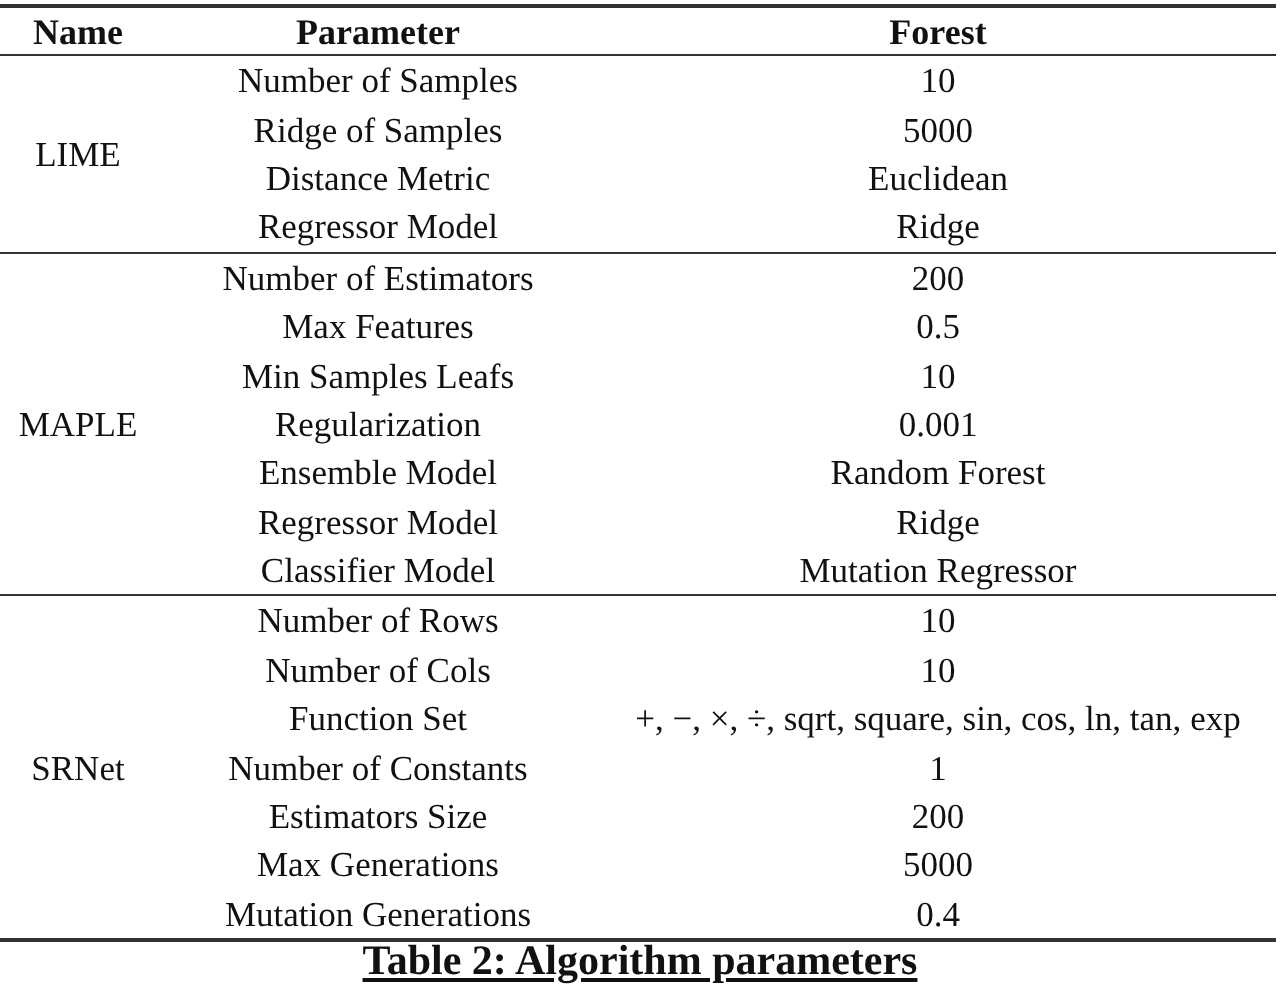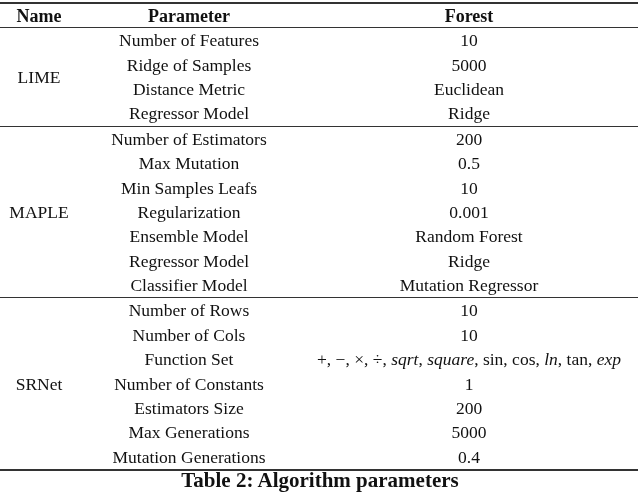--- a/index.html
+++ b/index.html
@@ -5,22 +5,22 @@
   html, body { margin:0; padding:0; background:#ffffff; }
   body { width:640px; height:495px; overflow:hidden; font-family:"Liberation Serif","DejaVu Serif",serif; color:#111; }
   .wrap { position:relative; width:640px; height:495px; }
   table { position:absolute; left:0; top:2px; width:638px; border-collapse:collapse; font-size:17.5px;padding-left:12px; }
   th, td { text-align:center; padding:0; height:24.4px; line-height:24px; white-space:nowrap; }
   th { font-weight:bold; font-size:18px; height:23px; line-height:22px; }
   thead tr { border-top:2px solid #333; border-bottom:1.5px solid #333; }
   tbody.grp { border-top:1.5px solid #333; }
   tbody.last { border-bottom:2px solid #333; }
   col.c1 { width:78px; } col.c2 { width:222px; } col.c3 { width:338px; }
-  .it { font-style:italic; }
-  .caption { position:absolute; left:0; width:640px; top:466px; text-align:center; font-weight:bold; font-size:21px; line-height:28px; }
+  .it { }
+  .caption { position:absolute; left:0; width:640px; top:466px; text-align:center; font-weight:bold; font-size:21px; line-height:28px;text-decoration:underline; }
 </style>
 </head>
 <body>
 
 <div class="wrap">
   <table>
     <colgroup>
         <col class="c1">
         <col class="c2">
         <col class="c3">
@@ -29,21 +29,21 @@
       <tr>
         <th>Name</th>
         <th>Parameter</th>
         <th>Forest</th>
       </tr>
     </thead>
 
     <tbody class="grp">
       <tr>
         <td rowspan="4">LIME</td>
-        <td>Number of Features</td>
+        <td>Number of Samples</td>
         <td>10</td>
       </tr>
       <tr>
         <td>Ridge of Samples</td>
         <td>5000</td>
       </tr>
       <tr>
         <td>Distance Metric</td>
         <td>Euclidean</td>
       </tr>
@@ -53,21 +53,21 @@
       </tr>
     </tbody>
 
     <tbody class="grp">
       <tr>
         <td rowspan="7">MAPLE</td>
         <td>Number of Estimators</td>
         <td>200</td>
       </tr>
       <tr>
-        <td>Max Mutation</td>
+        <td>Max Features</td>
         <td>0.5</td>
       </tr>
       <tr>
         <td>Min Samples Leafs</td>
         <td>10</td>
       </tr>
       <tr>
         <td>Regularization</td>
         <td>0.001</td>
       </tr>

